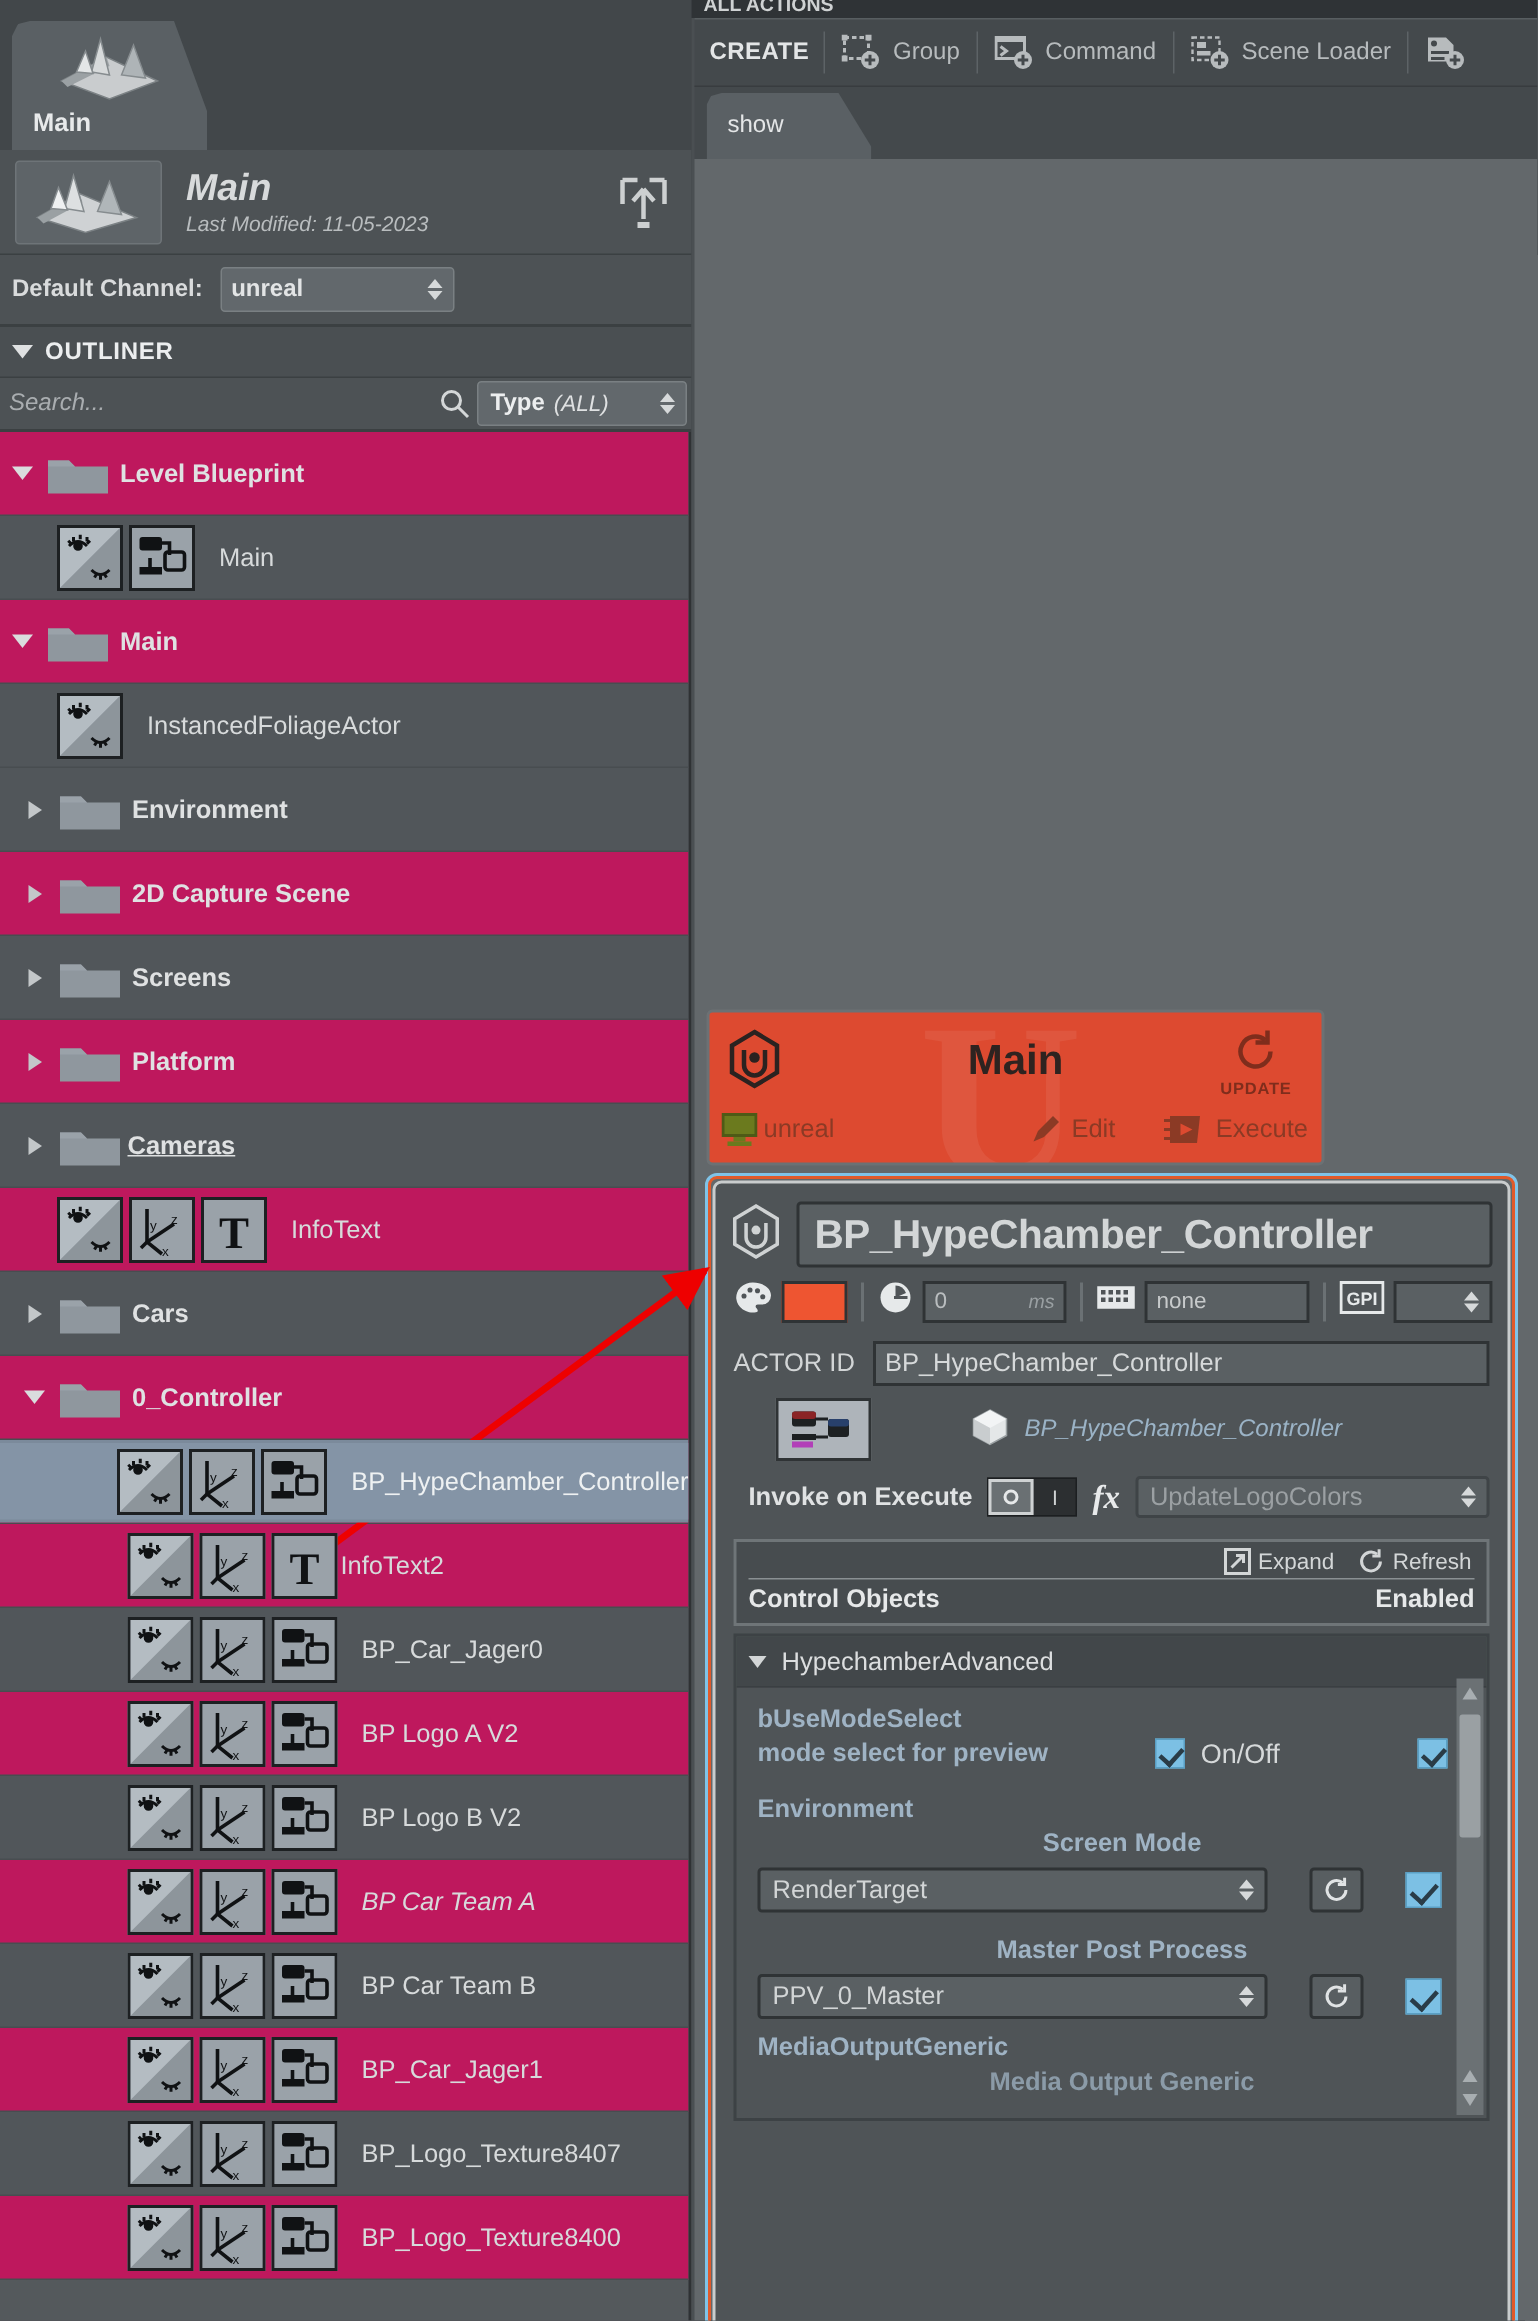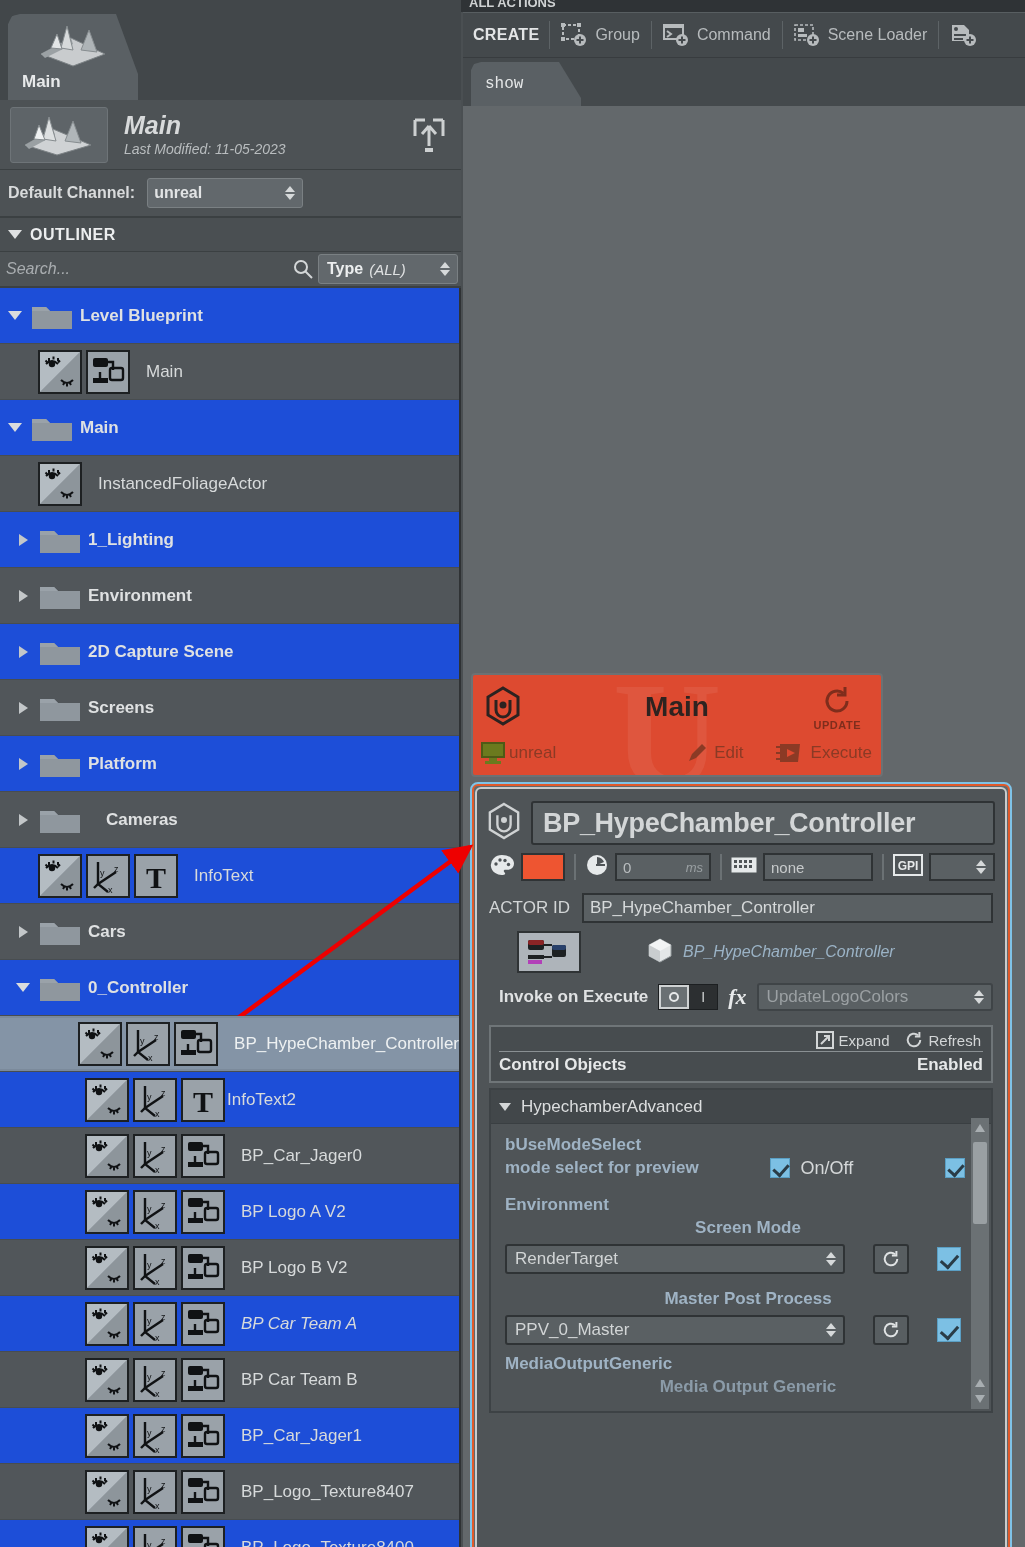--- a/index.html
+++ b/index.html
@@ -90,21 +90,21 @@
     background:#62686c; border:1px solid #7a8083; border-radius:3px;
     display:flex; align-items:center; gap:6px; padding:0 8px; position:relative;
   }
   .type-select .k { font-size:16px; font-weight:bold; color:#eceeef; }
   .type-select .v { font-size:15px; font-style:italic; color:#dfe1e2; }
 
   
   #tree { position:absolute; left:0; top:288px; width:459px; bottom:0; overflow:hidden; }
   .trow {
     position:relative; height:56px; border-bottom:1px solid #484d50;
-    display:flex; align-items:center; background:#1d4ed8;
+    display:flex; align-items:center; background:#be185d;
   }
   .trow.alt { background:#51565a; }
   .trow.sel .selbg {
     position:absolute; left:0; top:0; right:0; bottom:0; background:#7b8a9b;
   }
   .trow.sel .selinner {
     position:absolute; left:0; top:2px; right:0; bottom:2px; background:#8494a6;
   }
   .trow > * { position:relative; z-index:2; }
   .tw-caret { width:30px; display:flex; align-items:center; justify-content:center; }
@@ -133,21 +133,21 @@
   .create-label { font-size:16px; font-weight:bold; color:#e3e5e6; padding:0 10px; letter-spacing:0.3px; }
   .vsep { width:1px; height:28px; background:#5d6366; }
   .cbtn { display:flex; align-items:center; gap:8px; padding:0 11px; height:46px; }
   .cbtn .cl { font-size:16px; color:#b7bbbd; }
 
   .tabstrip { position:absolute; left:2px; top:58px; width:562px; height:48px; background:#44494c; }
   .showtab {
     position:absolute; left:8px; top:4px; width:110px; height:44px; background:#5a6064;
     border-top-left-radius:8px;
     clip-path: polygon(0 8px, 3px 2px, 10px 0, 88px 0, 110px 36px, 110px 44px, 0 44px);
-    display:flex; align-items:center; padding-left:14px;font-family:Liberation Mono, monospace;
+    display:flex; align-items:center; padding-left:14px;
   }
   .showtab span { font-size:16px; color:#e4e6e7; }
   .canvas { position:absolute; left:2px; top:106px; width:562px; bottom:0; background:#63686b; }
 
   
   .main-card {
     position:absolute; left:8px; top:567px; width:412px; height:104px;
     background:#dd4a30; border:2px solid #6c7174; border-radius:4px; overflow:hidden;
   }
   .main-card .wm {
@@ -419,31 +419,20 @@
                 </g>
                 <g stroke="#101214" stroke-width="2" fill="none">
                   <path d="M21 28 q6 6 12 0"></path>
                   <path d="M23 33 l1.5 -2.5 M27 34.5 v-3 M31 33 l-1.5 -2.5"></path>
                 </g>
               </svg>
             </span>
           </div>
           <span class="tname" style="margin-left: 14px;">InstancedFoliageActor</span>
         </div>
-        <div class="trow">
-          <div style="width: 8px;"></div>
-          <div class="tw-caret">
-            <i class="closed"></i>
-          </div>
-          <span class="folder-ic"><svg width="44" height="30" viewBox="0 0 44 30">
-              <path d="M2 6 h14 l4 4 h22 v18 H2 Z" fill="#8f979e"></path>
-              <path d="M2 6 h14 l4 4 H2 Z" fill="#9aa2a9"></path>
-            </svg></span>
-          <span class="tname bold" style="margin-left: 6px;">1_Lighting</span>
-        </div>
         <div class="trow alt">
           <div style="width: 8px;"></div>
           <div class="tw-caret">
             <i class="closed"></i>
           </div>
           <span class="folder-ic"><svg width="44" height="30" viewBox="0 0 44 30">
               <path d="M2 6 h14 l4 4 h22 v18 H2 Z" fill="#8f979e"></path>
               <path d="M2 6 h14 l4 4 H2 Z" fill="#9aa2a9"></path>
             </svg></span>
           <span class="tname bold" style="margin-left: 6px;">Environment</span>
@@ -483,21 +472,21 @@
         </div>
         <div class="trow alt">
           <div style="width: 8px;"></div>
           <div class="tw-caret">
             <i class="closed"></i>
           </div>
           <span class="folder-ic"><svg width="44" height="30" viewBox="0 0 44 30">
               <path d="M2 6 h14 l4 4 h22 v18 H2 Z" fill="#8f979e"></path>
               <path d="M2 6 h14 l4 4 H2 Z" fill="#9aa2a9"></path>
             </svg></span>
-          <span class="tname bold" style="margin-left: 24px;">Cameras</span>
+          <span class="tname bold" style="margin-left: 3px; text-decoration: underline;">Cameras</span>
         </div>
         <div class="trow">
           <div style="width: 8px;"></div>
           <div style="display: flex; gap: 2px; margin-left: 30px;">
             <span class="ico-box">
               <svg width="40" height="40" viewBox="0 0 40 40">
                 <polygon points="0,0 40,0 0,40" fill="#b4bcc2"></polygon>
                 <polygon points="40,0 40,40 0,40" fill="#8d959b"></polygon>
                 <g stroke="#101214" stroke-width="2" fill="none">
                   <path d="M6 12 q6 -6 12 0"></path>

